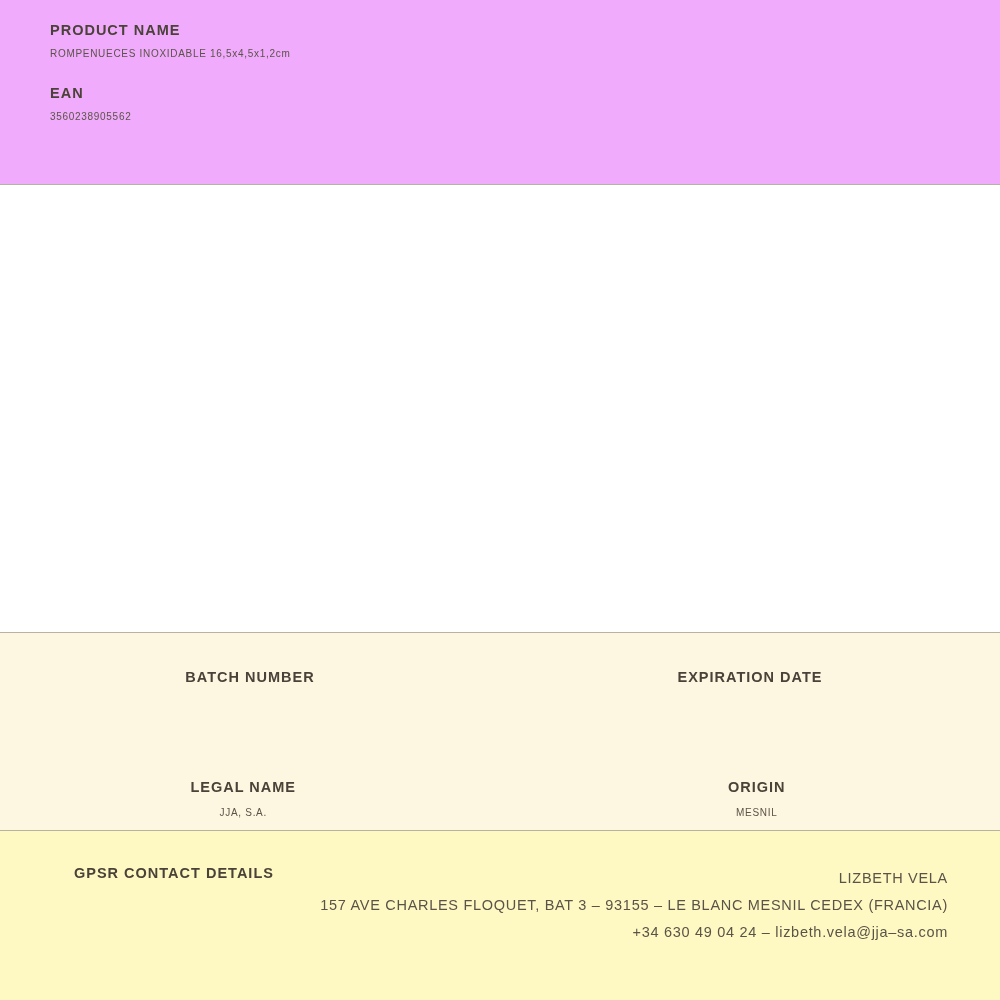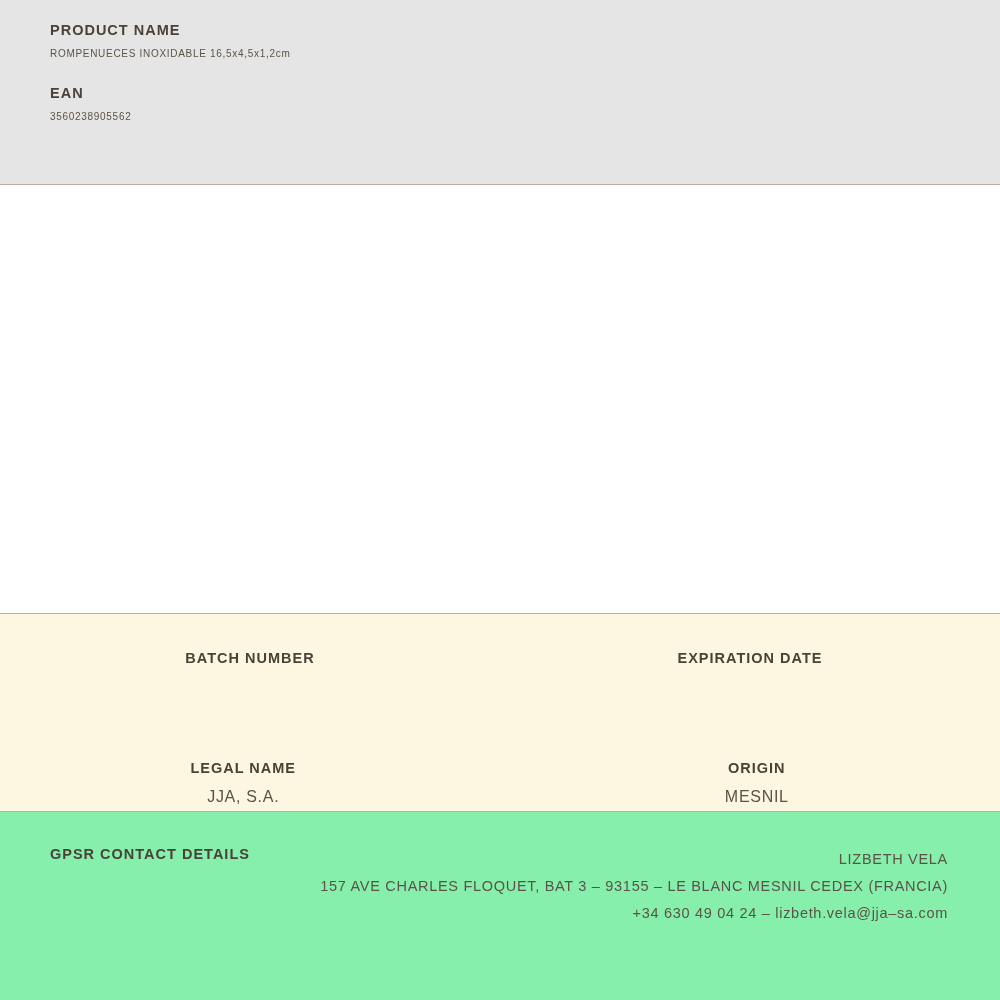--- a/index.html
+++ b/index.html
@@ -17,21 +17,21 @@
   .sheet {
     position: relative;
     width: 1000px;
     height: 1000px;
     display: flex;
     flex-direction: column;
   }
 
   
   .top-block {
-    background: #e5e5e5;
+    background: #f0abfc;
     padding: 22px 50px 0 50px;
     height: 185px;
     box-sizing: border-box;
     border-bottom: 1px solid #b9b2a3;
   }
   .field {
     margin-bottom: 26px;
   }
   .field-label {
     font-size: 14.5px;
@@ -74,37 +74,37 @@
   }
   .details-label {
     font-size: 14.5px;
     font-weight: bold;
     letter-spacing: 1.0px;
     color: #4a4238;
     margin: 0 0 12px 0;
     text-transform: uppercase;
   }
   .details-value {
-    font-size: 16px;
+    font-size: 10px;
     letter-spacing: 0.7px;
     color: #5b5347;
     margin: 0;
     min-height: 18px;
   }
   .details-row.second {
     margin-top: 64px;
     gap: 27px;
   }
 
   
   .footer {
-    background: #86efac;
-    height: 188px;
+    background: #fef9c3;
+    height: 169px;
     box-sizing: border-box;
-    padding: 34px 52px 0 50px;
+    padding: 34px 52px 0 74px;
     display: flex;
     justify-content: space-between;
     align-items: flex-start;
   }
   .footer-title {
     font-size: 14.5px;
     font-weight: bold;
     letter-spacing: 1.0px;
     color: #4a4238;
     text-transform: uppercase;

